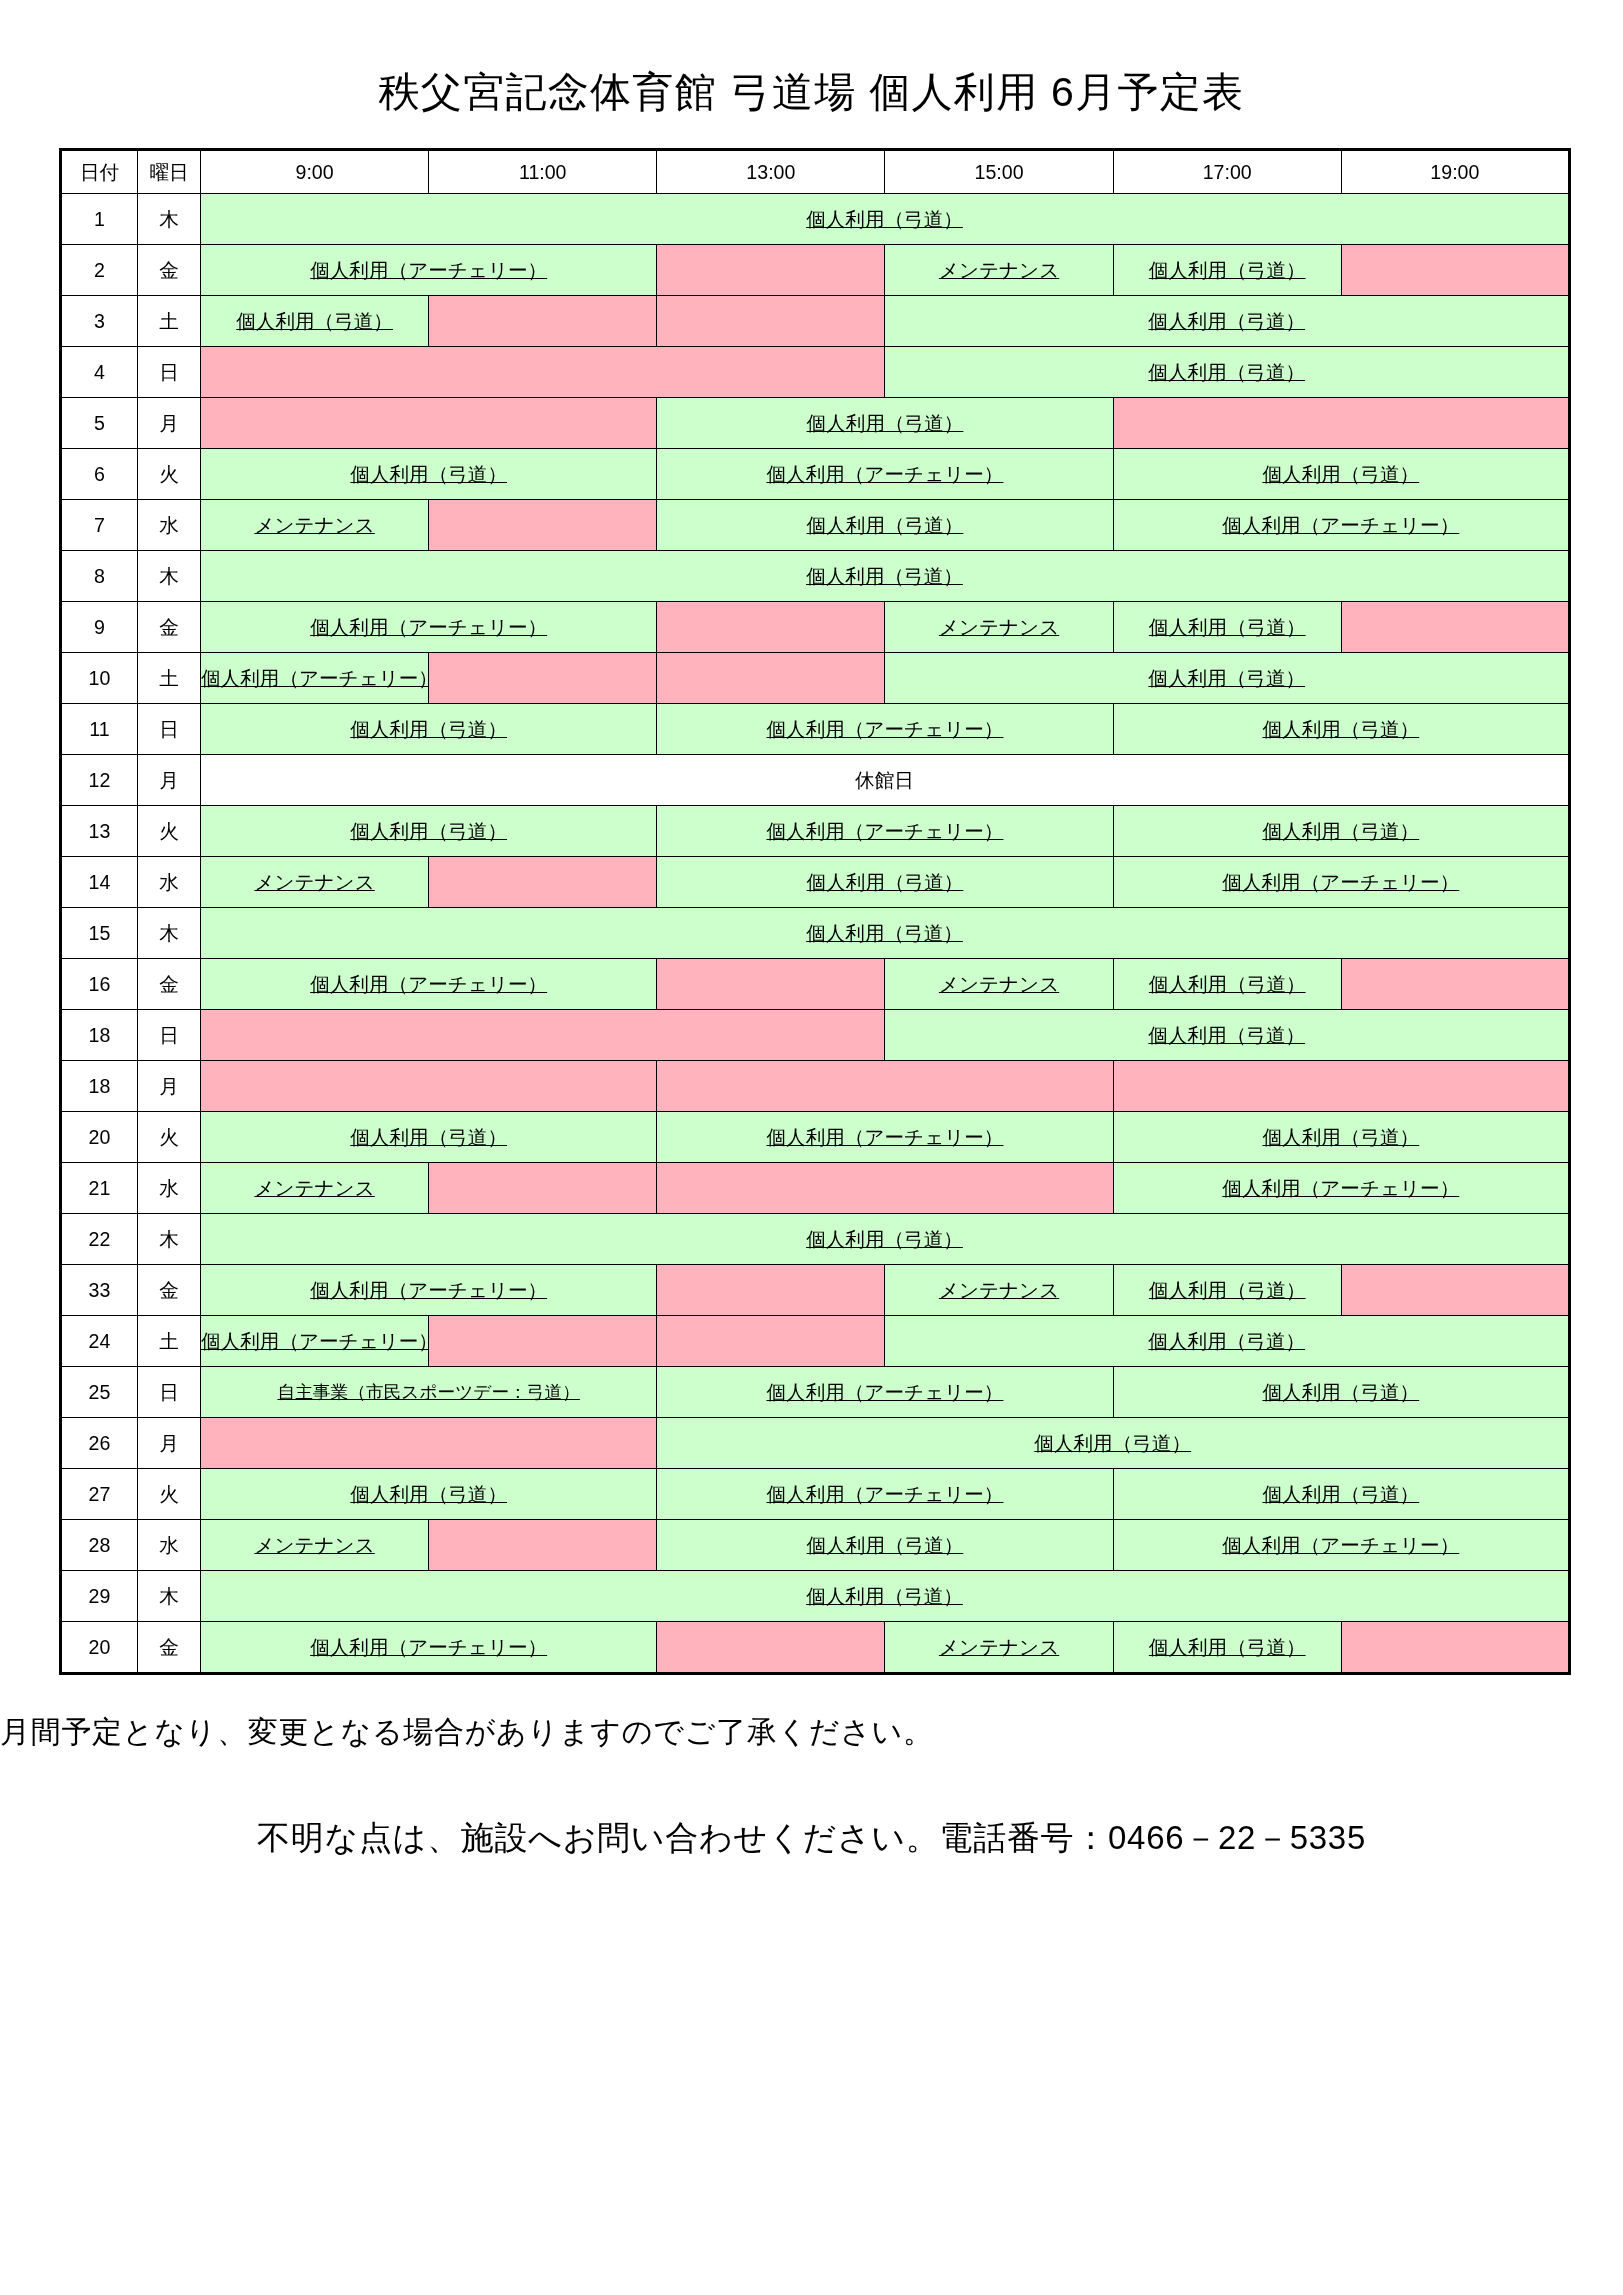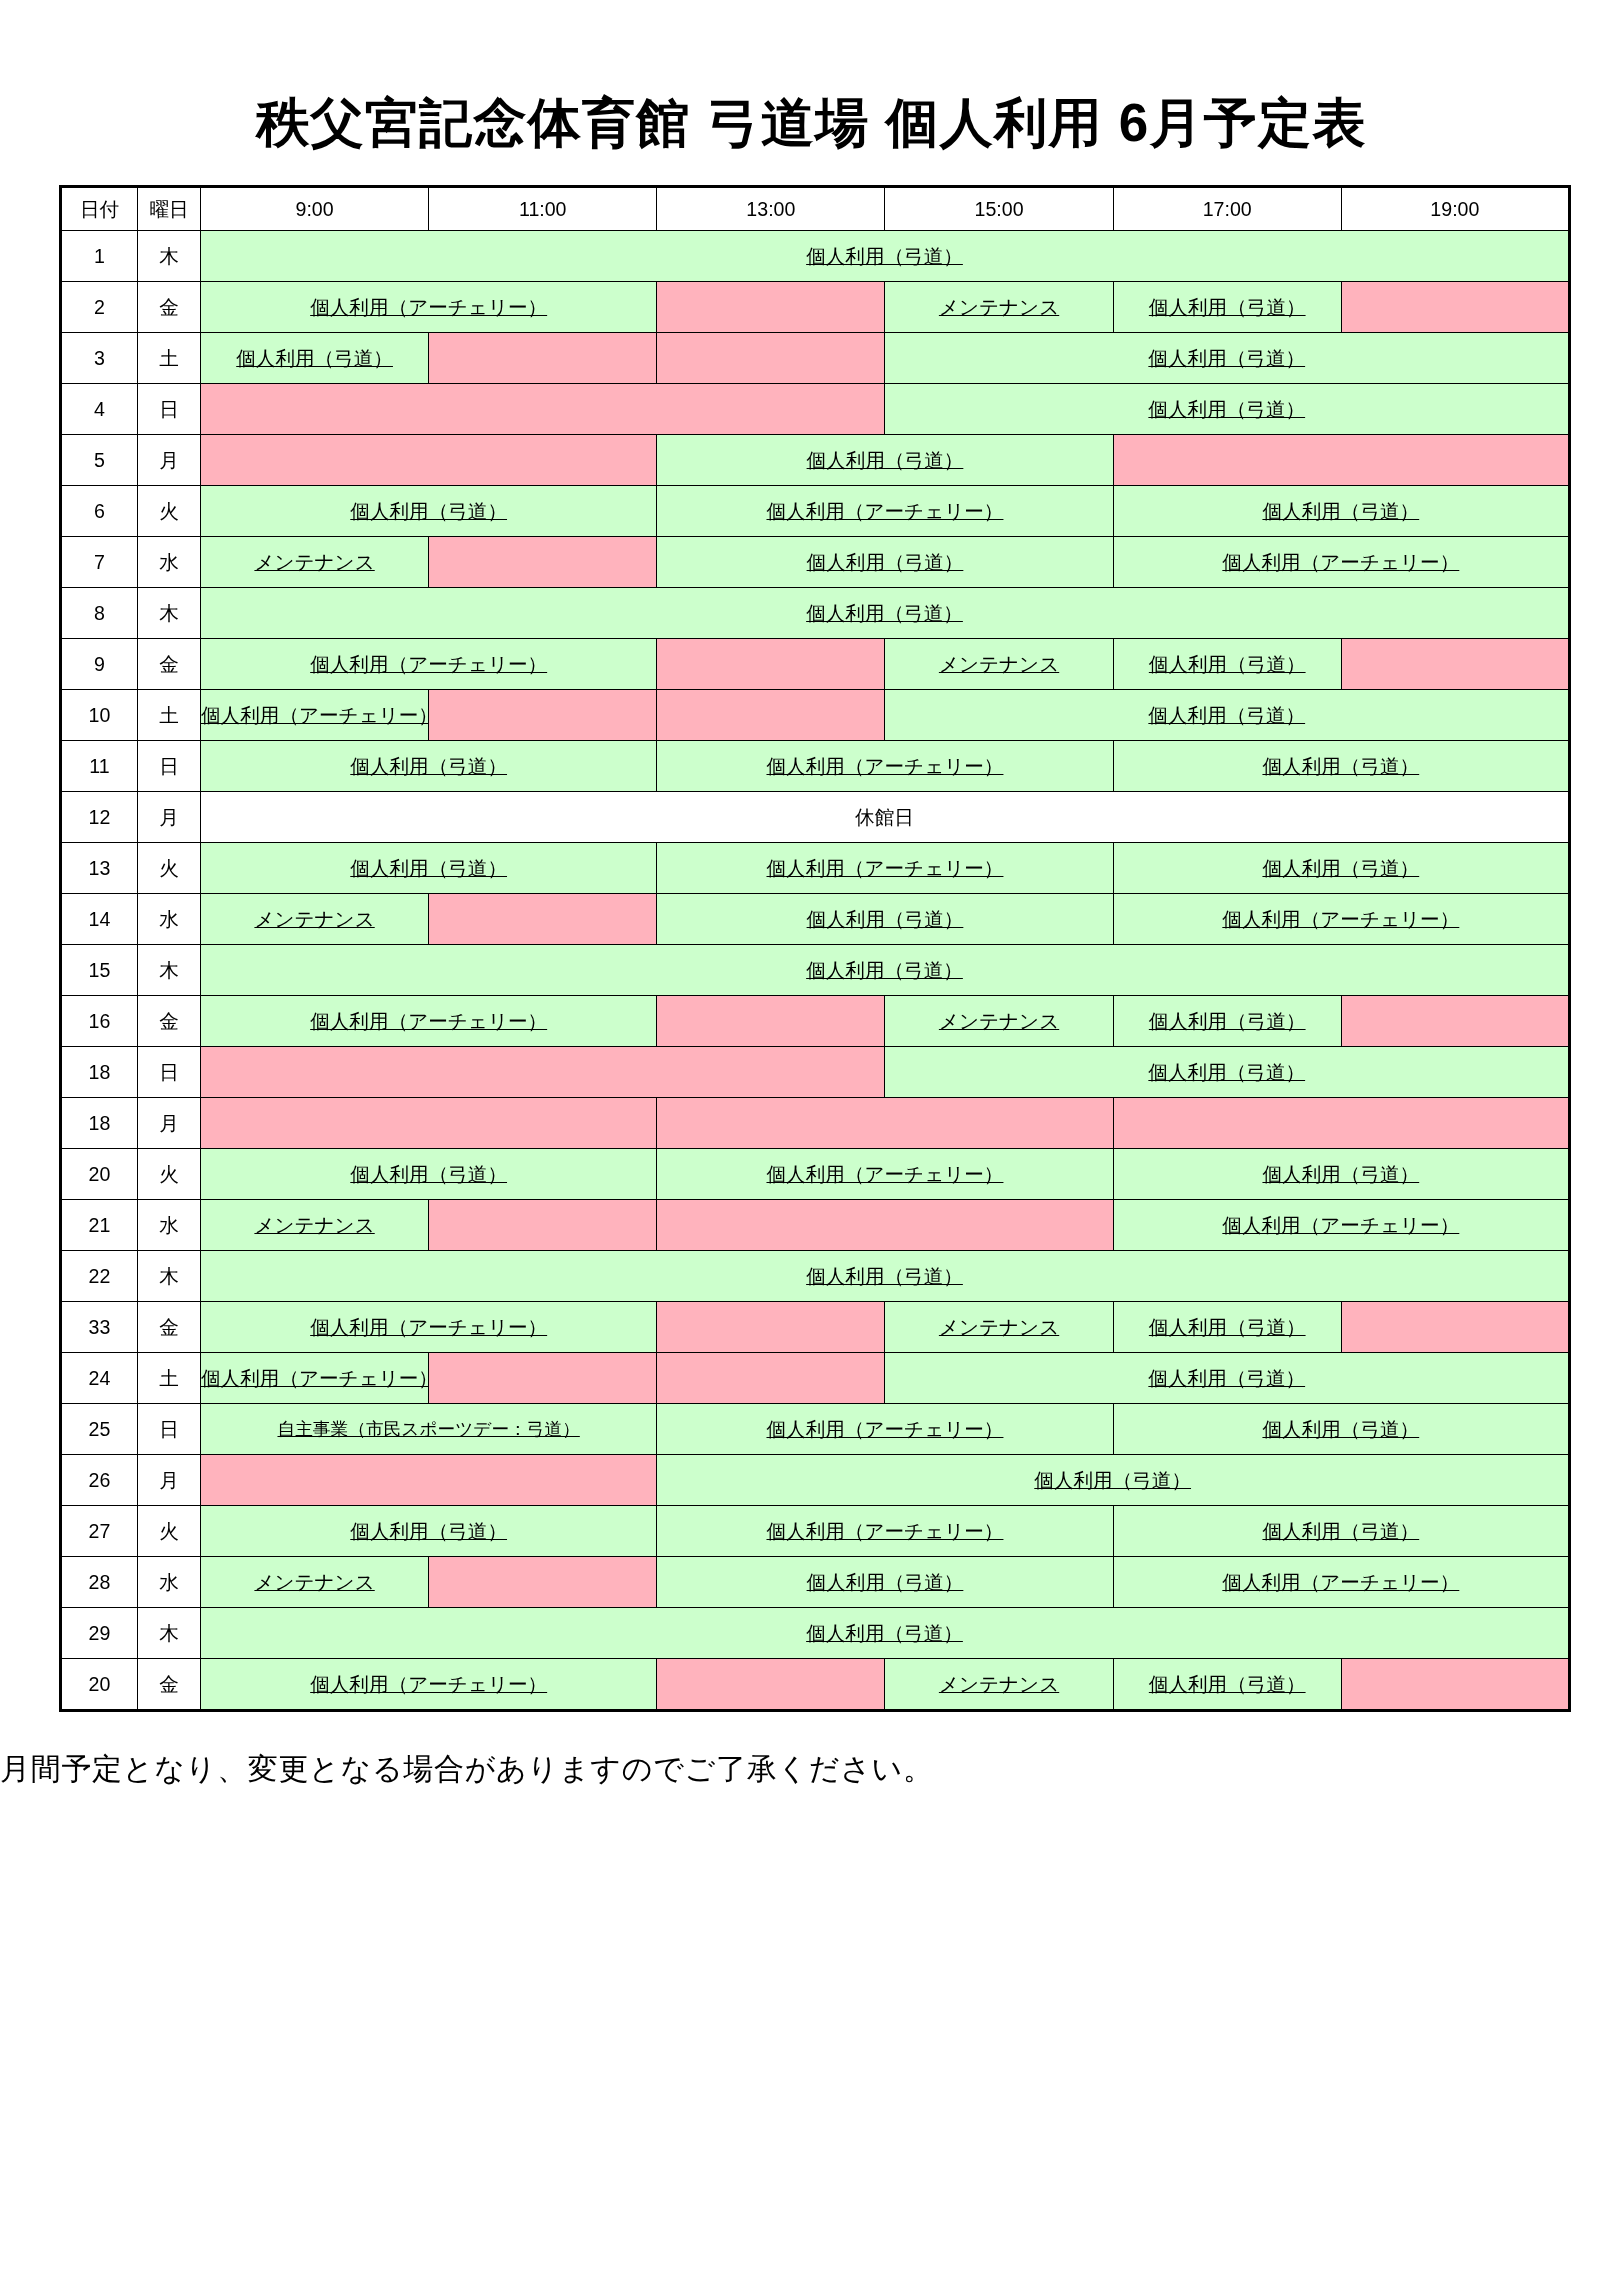--- a/index.html
+++ b/index.html
@@ -10,25 +10,25 @@
     -webkit-font-smoothing:antialiased;
   }
   .page{
     position:relative;
     width:1623px;height:2295px;
     box-sizing:border-box;
     padding:0;
   }
   .title{
     text-align:center;
-    font-size:53px;
-    font-weight:bold;
+    font-size:41px;
+    font-weight:normal;
     letter-spacing:1.3px;
     margin:0;
-    padding-top:94px;
+    padding-top:70px;
     line-height:1.1;
   }
   .table-wrap{
     margin:33px auto 0 auto;
     width:1512px;
     padding-left:7px;
   }
   table.sched{
     border-collapse:collapse;
     width:100%;
@@ -321,15 +321,16 @@
             <td class="cell pink"></td>
             <td class="cell green">メンテナンス</td>
             <td class="cell green">個人利用（弓道）</td>
             <td class="cell pink"></td>
           </tr>
         </tbody>
     </table>
   </div>
 
   <p class="note1">月間予定となり、変更となる場合がありますのでご了承ください。</p>
+  <p class="note2">不明な点は、施設へお問い合わせください。電話番号：0466－22－5335</p>
 
 </div>
 
 
 </body></html>

